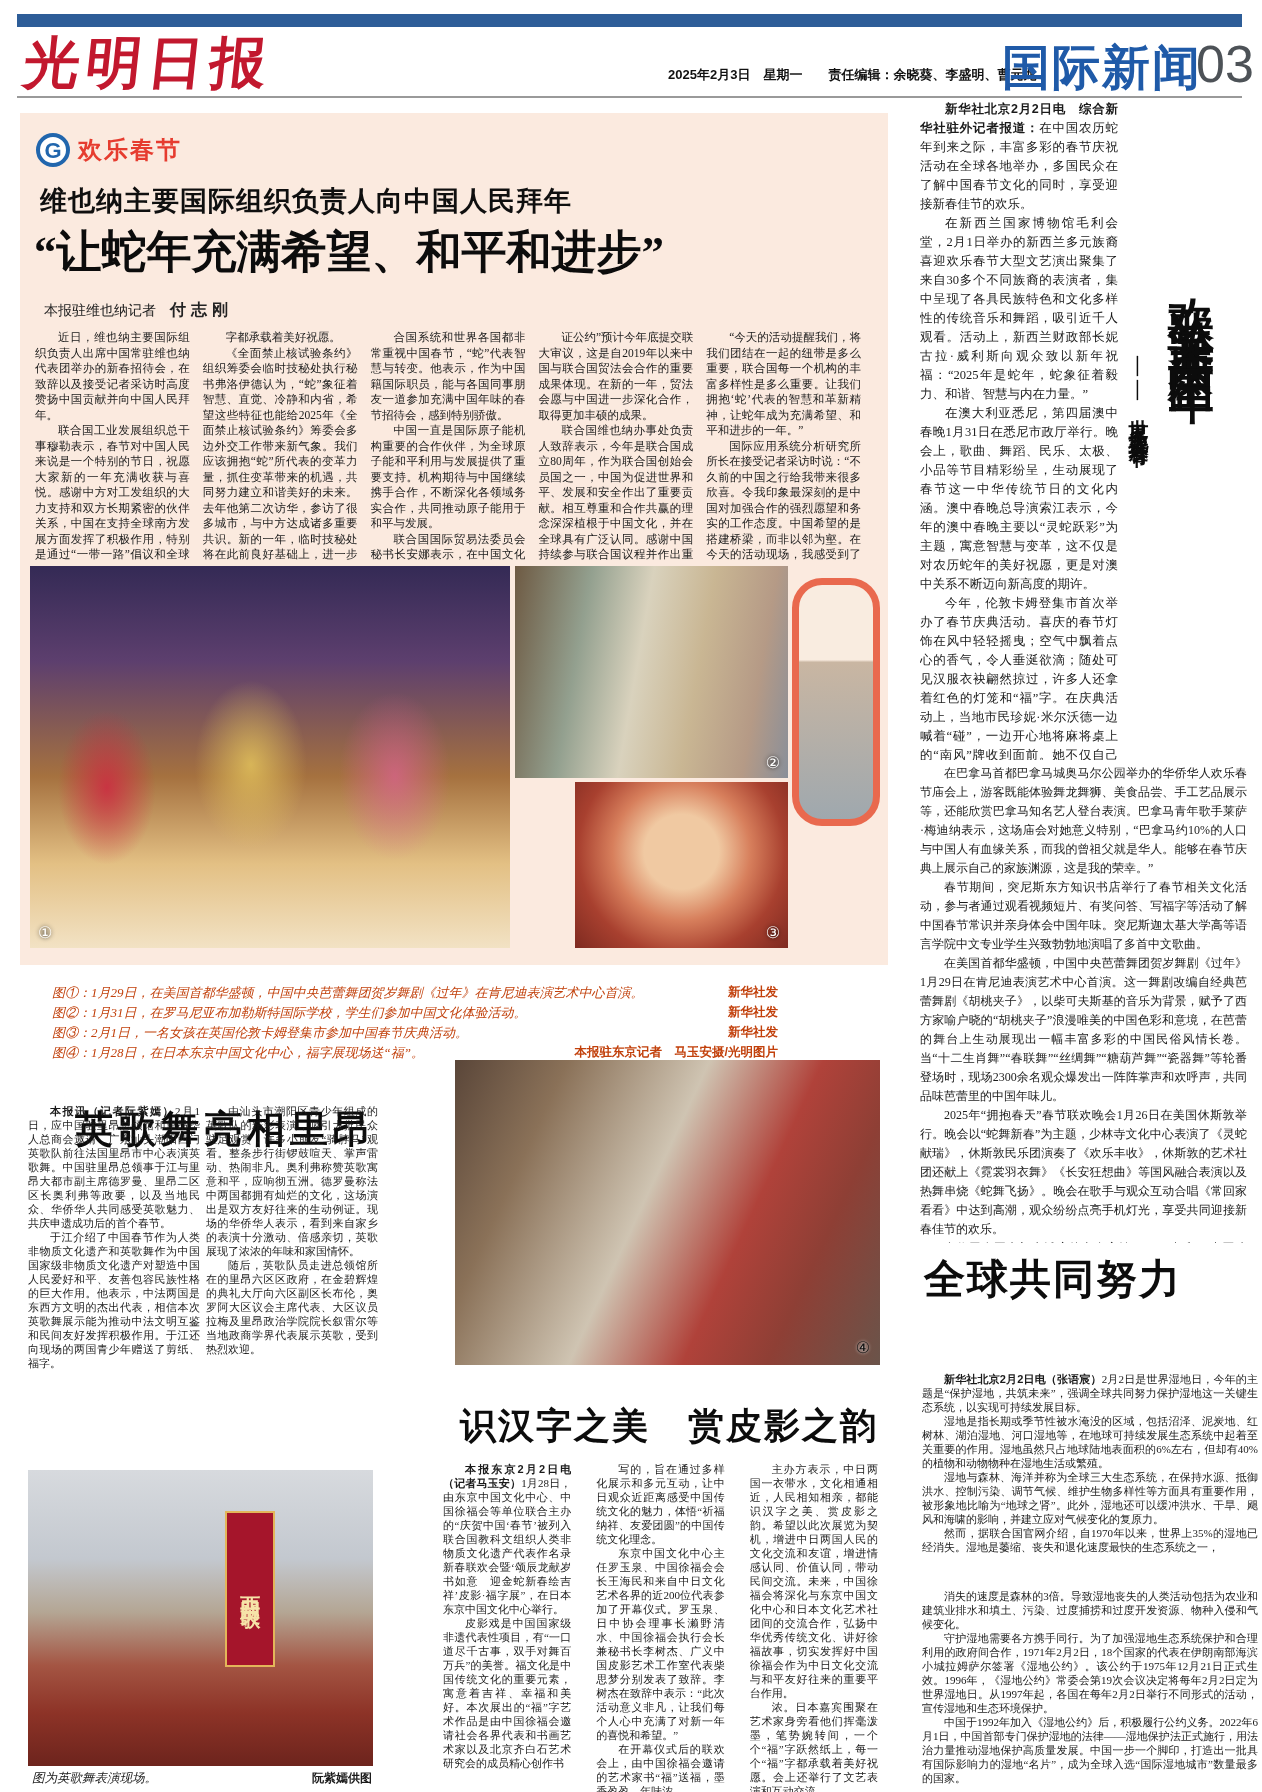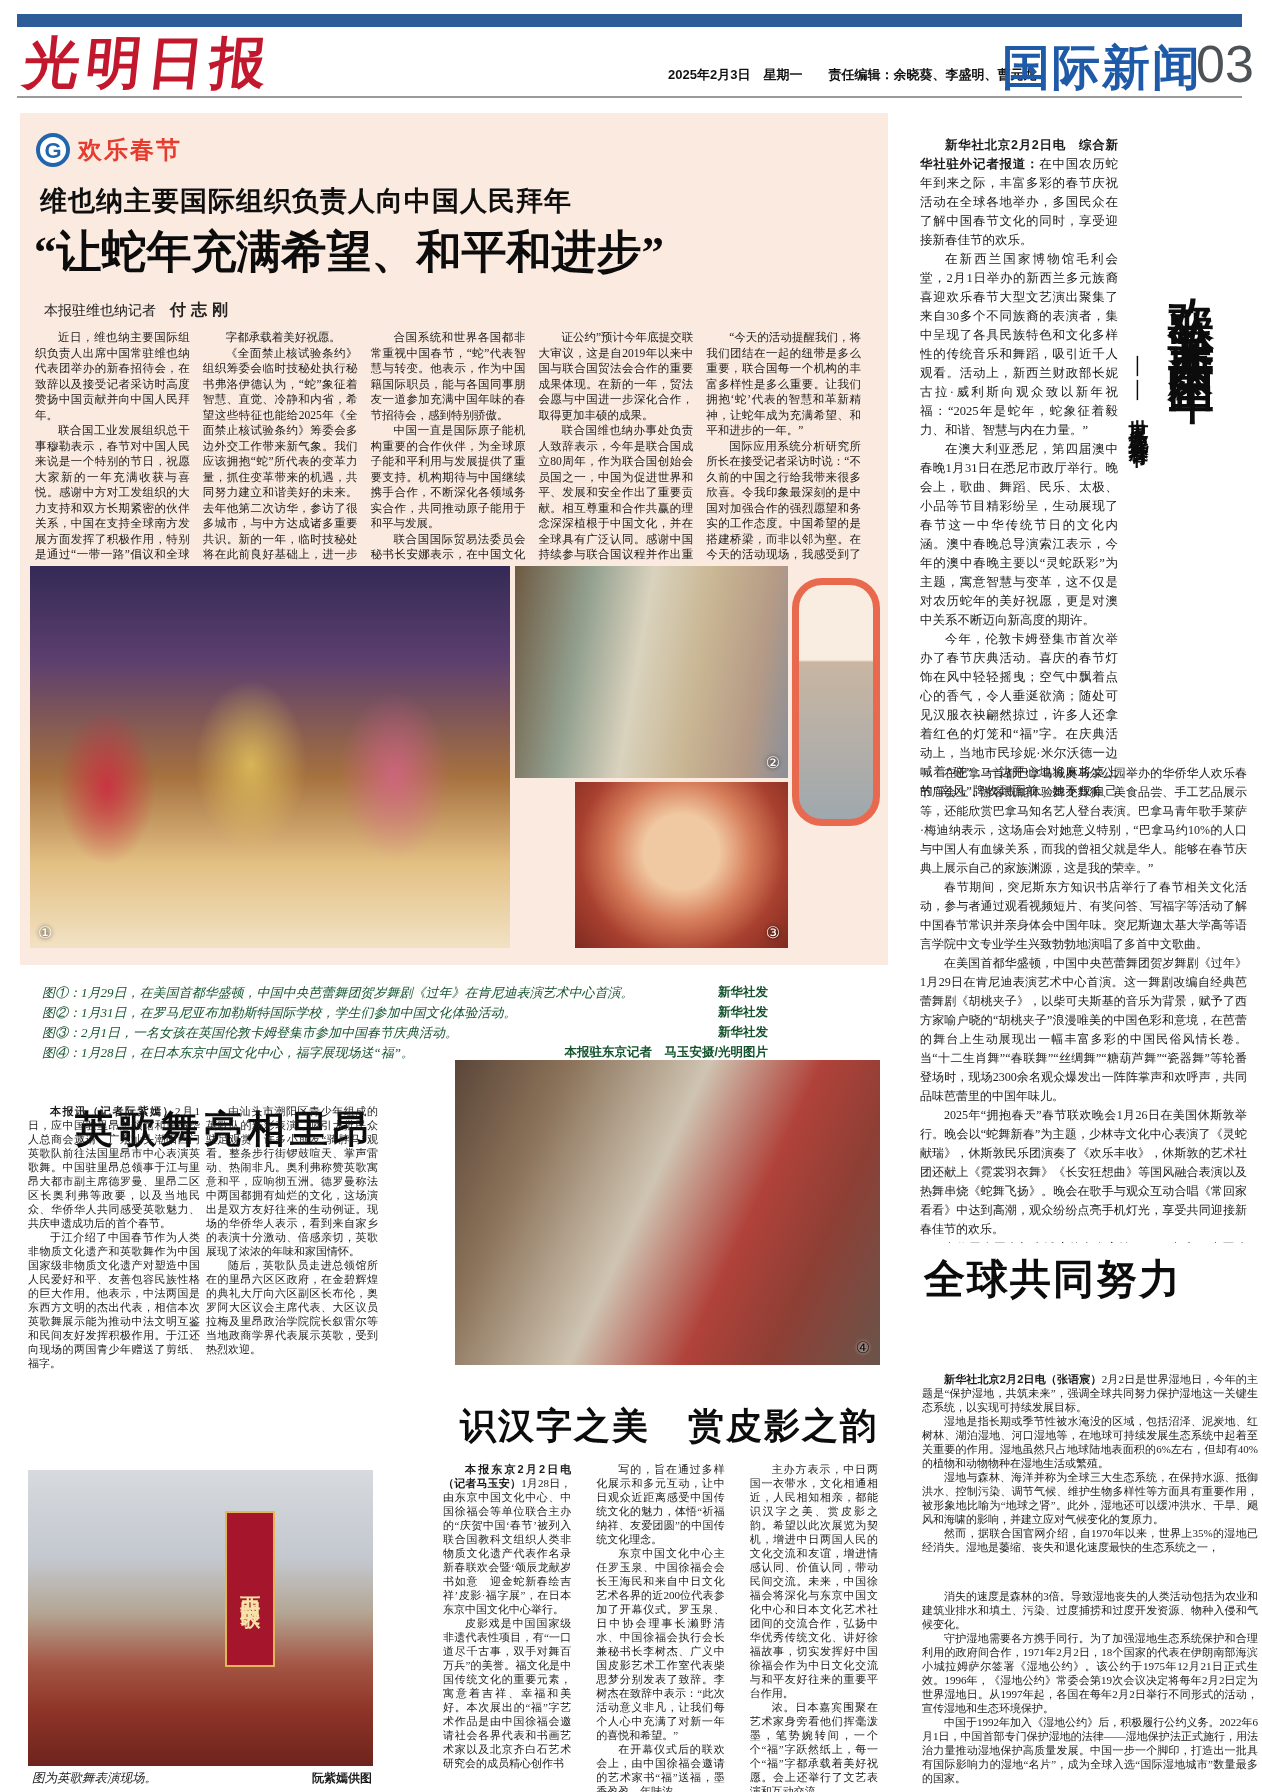--- a/index.html
+++ b/index.html
@@ -42,25 +42,25 @@
   .ph3{left:575px;top:782px;width:213px;height:166px;
        background:radial-gradient(circle at 50% 42%,#f0c9a2 0 26%,#d77f5c 48%,#a8402f 72%,#7e2a20 100%);}
   .ph4{left:455px;top:1060px;width:425px;height:305px;
        background:linear-gradient(115deg,#5a4639 0%,#8a7158 20%,#cfc4b2 45%,#b0423a 65%,#8e3f35 80%,#6a544a 100%);}
   .ph5{left:28px;top:1470px;width:345px;height:296px;
        background:linear-gradient(180deg,#d7dade 0%,#c3c8cf 30%,#b4a694 48%,#a45543 66%,#8d3327 82%,#6d241d 100%);}
   .banner{position:absolute;left:57%;top:14%;width:46px;height:152px;background:#a5152b;border:2px solid #e3b65a;
           color:#f6e3a8;writing-mode:vertical-rl;font-size:20px;font-weight:bold;text-align:center;line-height:44px;letter-spacing:4px;}
   .pnum{position:absolute;color:#ffffff;font-size:16px;text-shadow:0 0 4px #000;}
   
-  .caps{left:42px;top:984px;width:726px;font-style:italic;font-size:13px;line-height:17px;color:#14532d;}
+  .caps{left:52px;top:984px;width:726px;font-style:italic;font-size:13px;line-height:17px;color:#c2410c;}
   .cap{margin:0 0 3px 0;}
   .cap .crd{float:right;font-style:normal;font-weight:bold;font-family:"Liberation Sans",sans-serif;font-size:12.5px;}
   
-  .wnarrow{left:920px;top:100px;width:198px;height:660px;overflow:hidden;font-size:12.5px;line-height:19px;margin-top:36px;}
+  .wnarrow{left:920px;top:100px;width:198px;height:660px;overflow:hidden;font-size:12.5px;line-height:19px;}
   .wwide{left:920px;top:764px;width:327px;height:479px;overflow:hidden;font-size:12px;line-height:19px;}
   .leadb{font-family:"Liberation Sans",sans-serif;font-weight:bold;}
   .vhead{left:1160px;top:262px;height:510px;writing-mode:vertical-rl;font-size:46px;font-weight:bold;
          letter-spacing:10px;color:#0c0c0c;font-family:"Liberation Serif",serif;}
   .vsub{left:1126px;top:356px;height:320px;writing-mode:vertical-rl;font-size:20px;font-weight:bold;
         letter-spacing:4px;color:#0c0c0c;}
   
   .lyonhead{left:75px;top:1104px;font-size:38px;font-weight:bold;letter-spacing:5px;color:#0c0c0c;}
   .lyoncols{left:28px;top:1104px;width:350px;height:296px;display:flex;gap:6px;}
   .smallcol{flex:1;overflow:hidden;font-size:11px;line-height:14px;}

